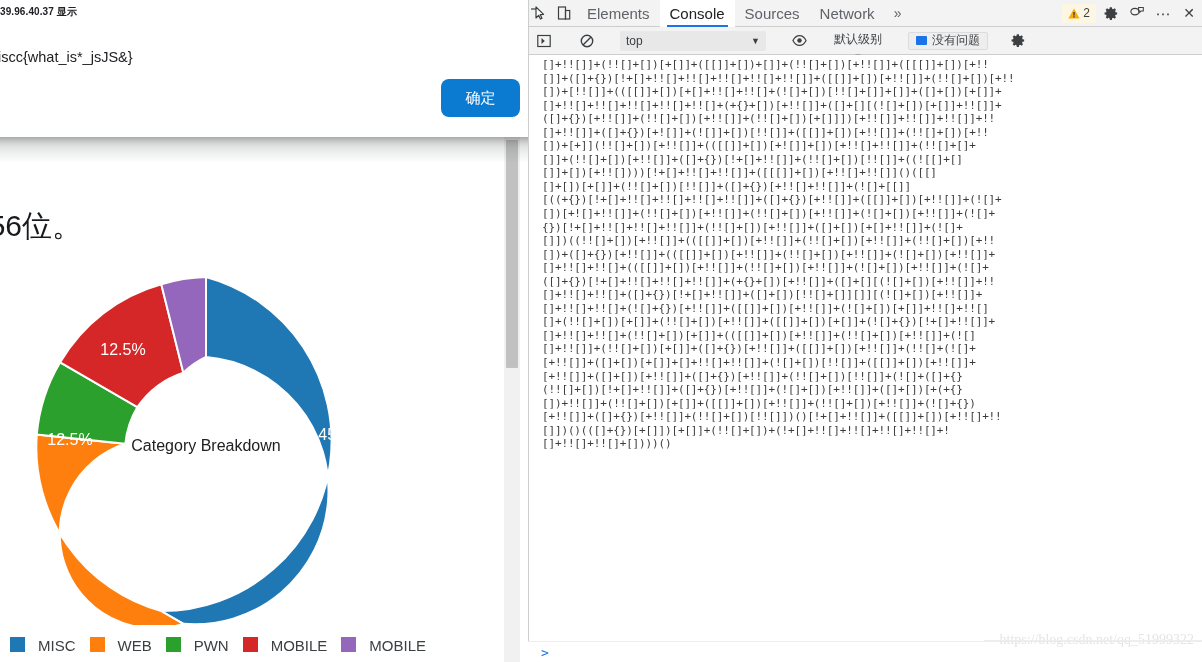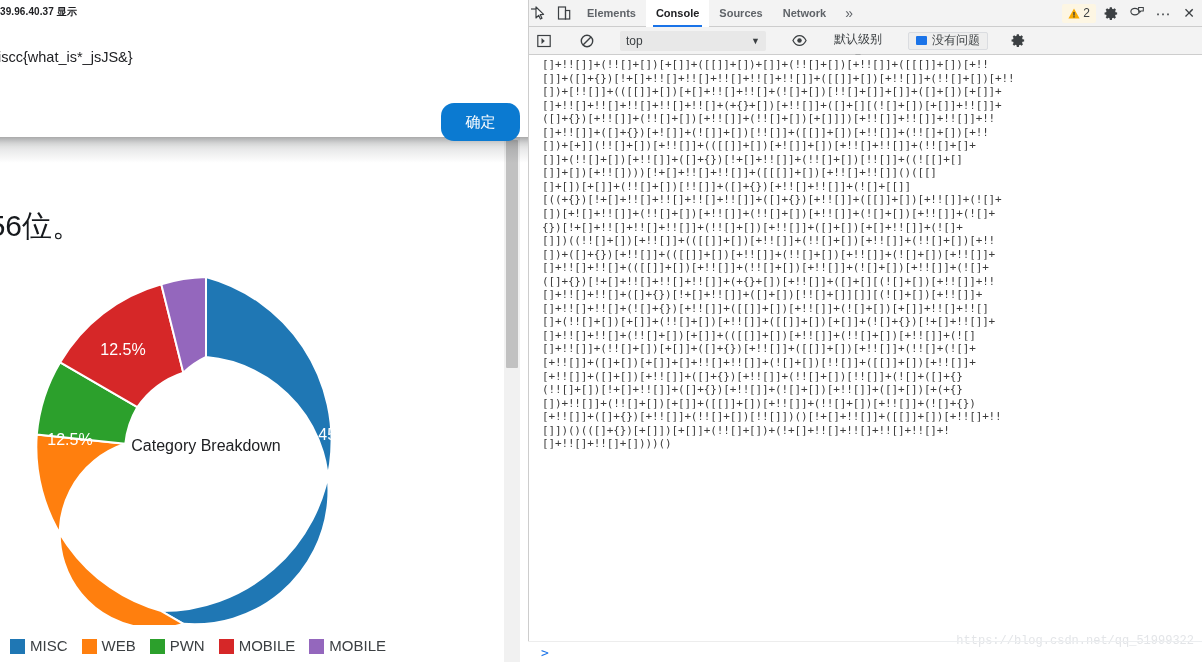--- a/index.html
+++ b/index.html
@@ -37,28 +37,27 @@
   .alert-message {
     position: absolute; left: 178px; top: 49px;
     font-size: 14.5px; color: #202124;
     white-space: nowrap;
   }
   .alert-ok {
     position: absolute; left: 621px; top: 79px;
     width: 79px; height: 38px;
     background: #0b7ad1;
     color: #ffffff;
-    border: none; border-radius: 13px;
+    border: none; border-radius: 8px;
     font-family: "Liberation Sans", sans-serif;
     font-size: 15px;
     cursor: pointer;
     line-height: 38px;
     text-align: center;
     padding: 0;
-    margin-top: 24px;
   }
   .dialog-shadow {
     position: absolute; left: 0; top: 137px;
     width: 528px; height: 26px;
     background: linear-gradient(to bottom, rgba(60,64,67,0.22), rgba(60,64,67,0.0));
     z-index: 35;
     pointer-events: none;
   }
 
   
@@ -79,21 +78,21 @@
   .donut-center-label {
     font-family: "Liberation Sans", sans-serif;
     font-size: 16px; fill: #202124;
   }
   .legend {
     position: absolute; left: 10px; top: 637px;
     display: flex; align-items: center;
     gap: 0px;
     white-space: nowrap;
   }
-  .legend-item { display: flex; align-items: flex-end; margin-right: 14px; }
+  .legend-item { display: flex; align-items: flex-start; margin-right: 14px; gap: 8px; }
   .legend-swatch { width: 15px; height: 15px; margin-right: 5px; display: inline-block; }
   .legend-text { font-size: 15px; color: #3c4043; font-family: "Liberation Sans", sans-serif; }
 
   
   .page-scrollbar {
     position: absolute; right: 8px; top: 137px;
     width: 16px; height: 525px;
     background: #f1f1f1;
     z-index: 30;
   }
@@ -120,24 +119,23 @@
     display: flex; align-items: center;
   }
   .dt-icon-btn {
     width: 26px; height: 26px;
     display: flex; align-items: center; justify-content: center;
     cursor: pointer; flex: 0 0 auto;
   }
   .dt-tab {
     height: 27px; padding: 0 10px;
     display: flex; align-items: center;
-    font-size: 11px; color: #5f6368;
+    font-size: 15px; color: #5f6368;
     cursor: pointer; position: relative;
     flex: 0 0 auto;
-    font-weight: bold;
   }
   .dt-tab.active {
     color: #202124;
     background: #ffffff;
   }
   .dt-tab.active::after {
     content: ""; position: absolute; left: 7px; right: 7px; bottom: 0;
     height: 2px; background: #1a73e8;
   }
   .dt-more { font-size: 14px; color: #5f6368; padding: 0 9px; cursor: pointer; }
@@ -228,22 +226,22 @@
     width: 674px; height: 21px;
     background: #ffffff;
     border-top: 1px solid #ededed;
     display: flex; align-items: center;
     padding-left: 13px;
   }
   .prompt-caret { color: #1a73e8; font-size: 13px; font-family: "DejaVu Sans Mono", monospace; }
 
   .watermark {
     position: absolute; right: 8px; bottom: 14px;
-    font-size: 12px; color: #e3e5e8;
-    font-family: Liberation Mono, monospace;
+    font-size: 14px; color: #e3e5e8;
+    font-family: Liberation Serif, serif;
     white-space: nowrap;
     pointer-events: none;
     z-index: 60;
   }
   .watermark::before {
     content: ""; position: absolute; left: -16px; right: -8px; top: 50%;
     height: 1px; background: #eceef0;
   }
 </style>
 </head>

